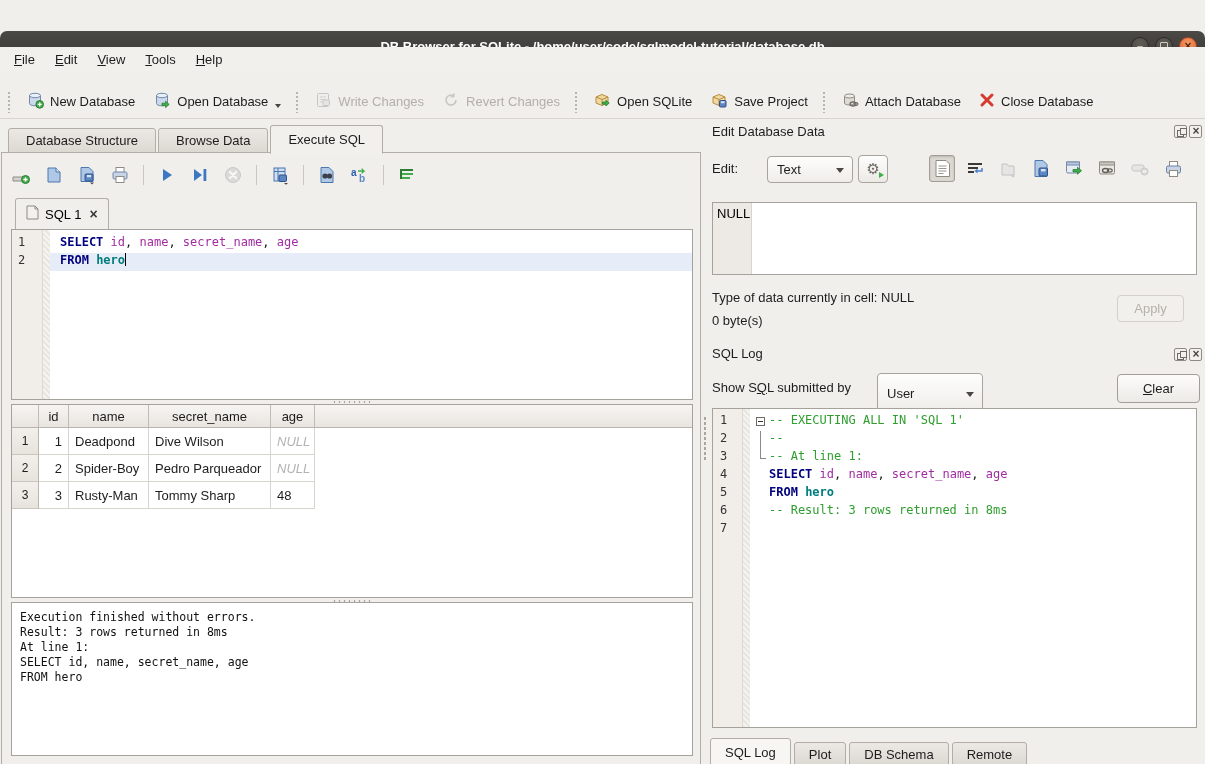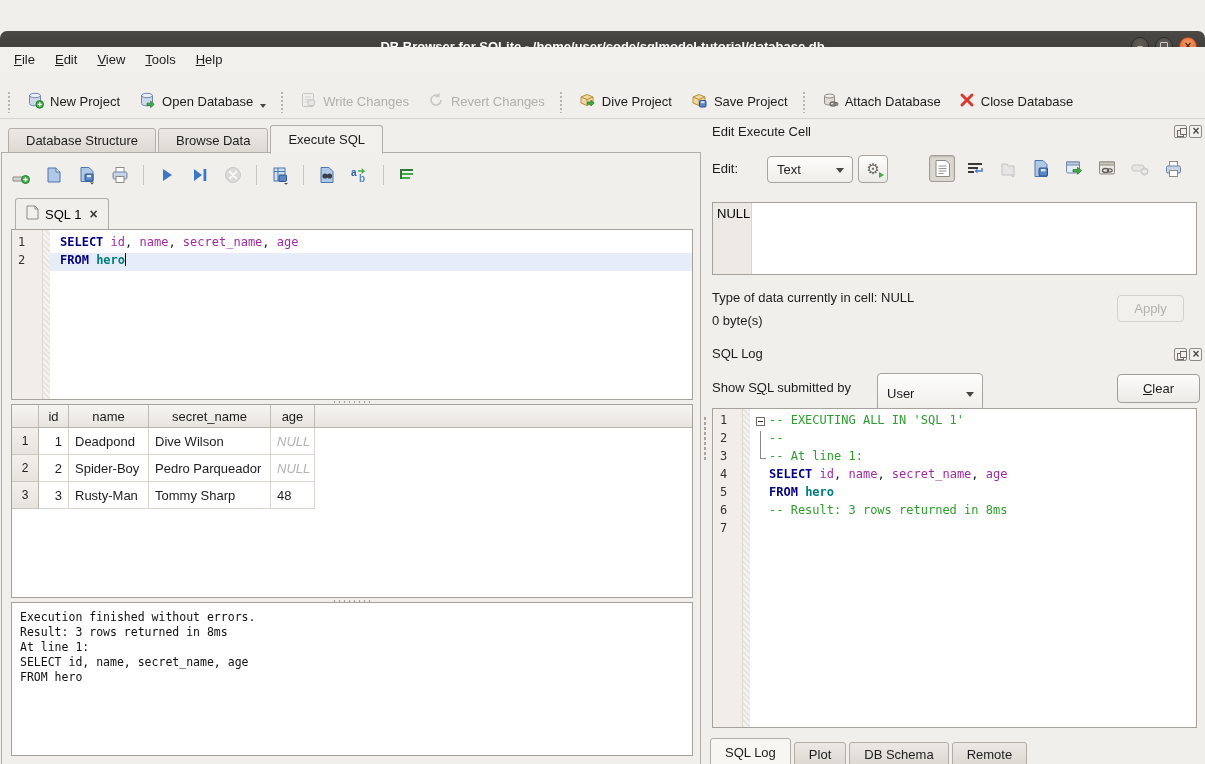--- a/index.html
+++ b/index.html
@@ -183,21 +183,21 @@
 
   <div class="toolbar">
     <div class="grip-v"></div>
     <div class="tbtn">
       <span><svg width="18" height="18" viewBox="0 0 18 18">
             <path d="M3.5 4.5v8c0 1.3 2.4 2.3 5.5 2.3s5.5-1 5.5-2.3v-8" fill="#ccd9ea" stroke="#7388ab"></path>
             <ellipse cx="9" cy="4.5" rx="5.5" ry="2.2" fill="#e9f0f8" stroke="#7388ab"></ellipse>
             <circle cx="13.7" cy="13.4" r="3.8" fill="#3fae49" stroke="#2c7d33"></circle>
             <path d="M13.7 11.4v4M11.7 13.4h4" stroke="#fff" stroke-width="1.4"></path>
           </svg></span>
-      <span>New Project</span>
+      <span>New Database</span>
     </div>
     <div class="tbtn">
       <span><svg width="18" height="18" viewBox="0 0 18 18">
             <path d="M3.5 4.5v8c0 1.3 2.4 2.3 5.5 2.3s5.5-1 5.5-2.3v-8" fill="#ccd9ea" stroke="#7388ab"></path>
             <ellipse cx="9" cy="4.5" rx="5.5" ry="2.2" fill="#e9f0f8" stroke="#7388ab"></ellipse>
             <path d="M9 12.2h3.6v-2l3.6 3.2-3.6 3.2v-2H9z" fill="#3fae49" stroke="#2c7d33" stroke-width=".8"></path>
           </svg></span>
       <span>Open Database</span>
       <span class="dd-arrow"></span>
     </div>
@@ -217,21 +217,21 @@
           </svg></span>
       <span>Revert Changes</span>
     </div>
     <div class="grip-v"></div>
     <div class="tbtn">
       <span><svg width="18" height="18" viewBox="0 0 18 18">
             <path d="M3 6l6-2.5L15 6v6l-6 2.5L3 12z" fill="#f0d9a0" stroke="#b58d3e"></path>
             <path d="M3 6l6 2.5L15 6M9 8.5v6" fill="none" stroke="#b58d3e"></path>
             <path d="M9.5 11h3.4v-1.8l3.3 2.9-3.3 2.9v-1.8H9.5z" fill="#3fae49" stroke="#2c7d33" stroke-width=".8"></path>
           </svg></span>
-      <span>Dive Project</span>
+      <span>Open SQLite</span>
     </div>
     <div class="tbtn">
       <span><svg width="18" height="18" viewBox="0 0 18 18">
             <path d="M3 6l6-2.5L15 6v6l-6 2.5L3 12z" fill="#f0d9a0" stroke="#b58d3e"></path>
             <path d="M3 6l6 2.5L15 6M9 8.5v6" fill="none" stroke="#b58d3e"></path>
             <rect x="9.5" y="9.5" width="6.5" height="6.5" rx="1" fill="#5b87c5" stroke="#33518a"></rect>
             <rect x="11" y="10.2" width="3.5" height="2" fill="#dce6f2"></rect>
           </svg></span>
       <span>Save Project</span>
     </div>
@@ -404,21 +404,21 @@
 
     <div class="message-box">Execution finished without errors.
 Result: 3 rows returned in 8ms
 At line 1:
 SELECT id, name, secret_name, age
 FROM hero</div>
   </div>
 
   <div class="vsplit"></div>
 
-  <div class="dock-title" style="left:712px;top:93px;">Edit Execute Cell</div>
+  <div class="dock-title" style="left:712px;top:93px;">Edit Database Data</div>
   <div class="dock-btns" style="left:1174px;top:94px;">
     <div class="dock-btn float"></div>
     <div class="dock-btn closeb"></div>
   </div>
 
   <div class="label13" style="left:712px;top:130px;">Edit:</div>
   <div class="combo" style="left:767px;top:125px;width:86px;height:27px;">
     <span>Text</span>
     <span class="arr"></span>
   </div>

